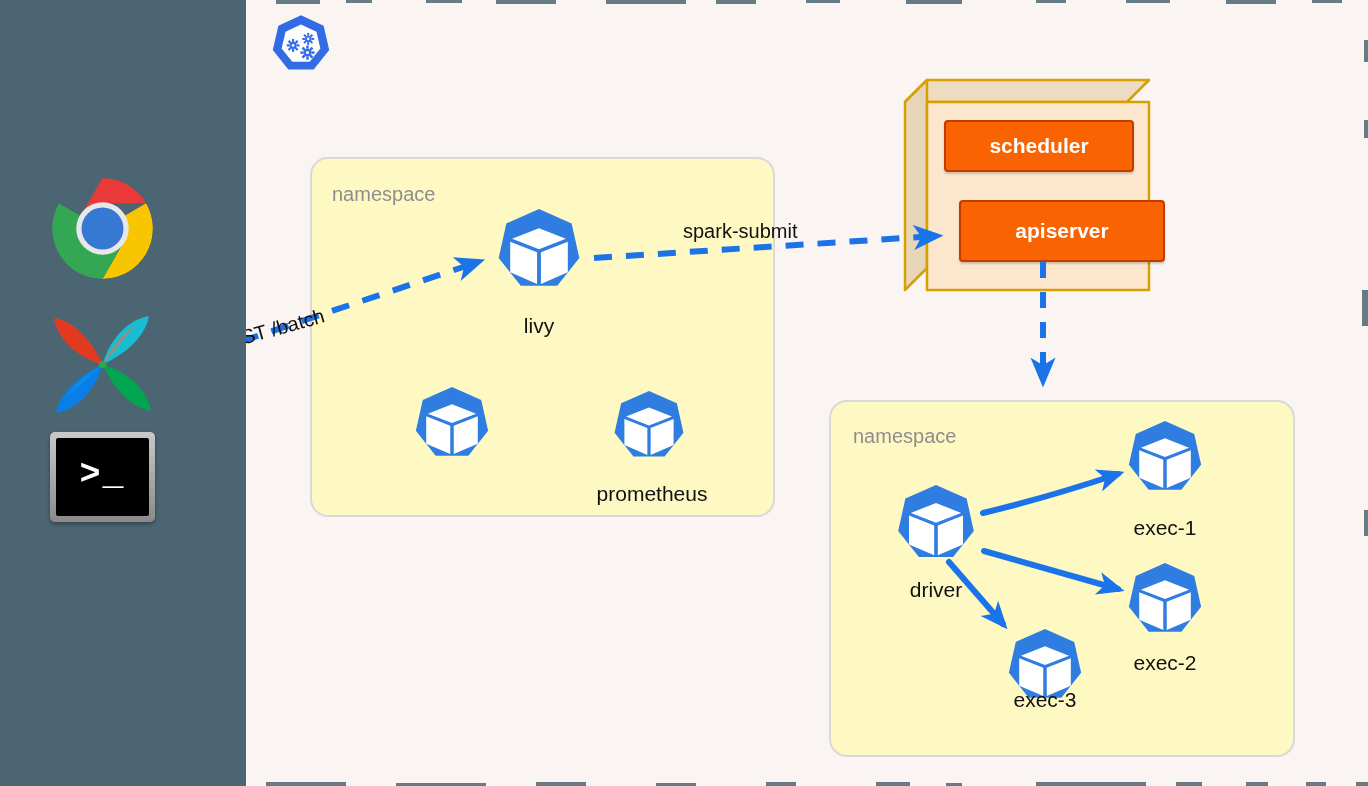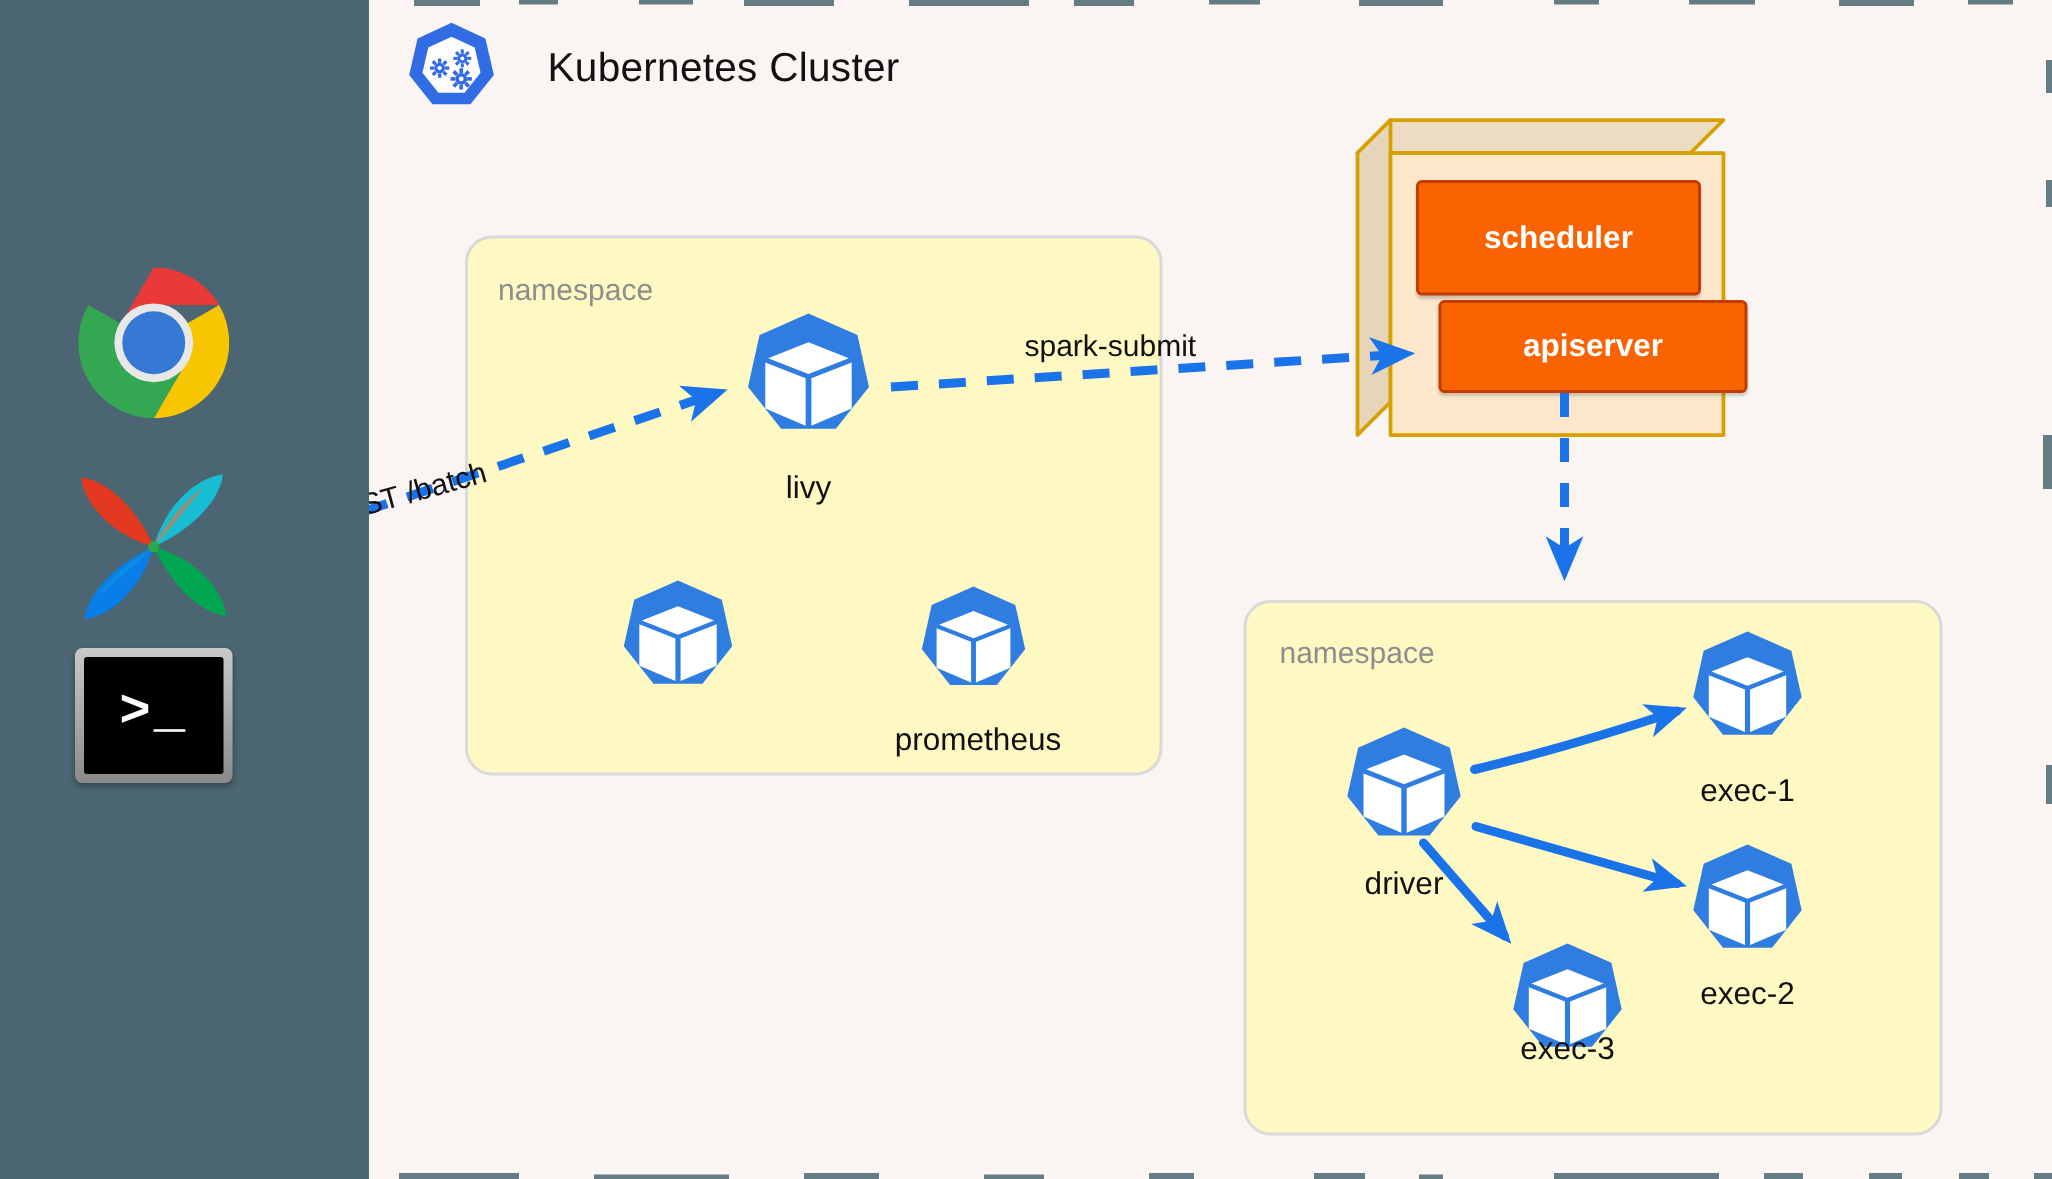--- a/index.html
+++ b/index.html
@@ -78,21 +78,21 @@
 
   
   .cplane{position:absolute;left:655px;top:78px;width:252px;height:215px;}
   .cplane svg{position:absolute;left:0;top:0;}
   .cp-item{
     position:absolute;background:#f96302;border:2px solid #c43b00;
     border-radius:4px;display:flex;align-items:center;justify-content:center;
     color:#fff;font-weight:700;font-size:21px;box-sizing:border-box;
     box-shadow:0 2px 2px rgba(0,0,0,.18);
   }
-  .cp-scheduler{left:43px;top:42px;width:190px;height:77px;}
+  .cp-scheduler{left:43px;top:42px;width:190px;height:52px;}
   .cp-apiserver{left:58px;top:122px;width:206px;height:62px;}
 
   
   .wires{position:absolute;left:0;top:0;width:1122px;height:786px;
     pointer-events:none;}
 
   .wire-label{
     position:absolute;font-size:20px;color:#111;white-space:nowrap;
   }
   .lbl-post{left:-35px;top:335px;transform:rotate(-15.5deg);
@@ -217,21 +217,20 @@
               <rect x="-1.6" y="-9.4" width="3.2" height="4.2" transform="rotate(45)"></rect>
               <rect x="-1.6" y="5.2" width="3.2" height="4.2" transform="rotate(45)"></rect>
               <rect x="-9.4" y="-1.6" width="4.2" height="3.2" transform="rotate(45)"></rect>
               <rect x="5.2" y="-1.6" width="4.2" height="3.2" transform="rotate(45)"></rect>
             </g>
             <circle cx="0" cy="0" r="2.1" fill="#fdfdfd"></circle>
           </g>
         </g>
       </svg>
     </div>
-    <div class="cluster-title">Kubernetes Cluster</div>
 
     <div class="ns ns-left">
       <div class="ns-label">namespace</div>
     </div>
 
     <div class="ns ns-right">
       <div class="ns-label">namespace</div>
     </div>
 
     <div class="cplane">

